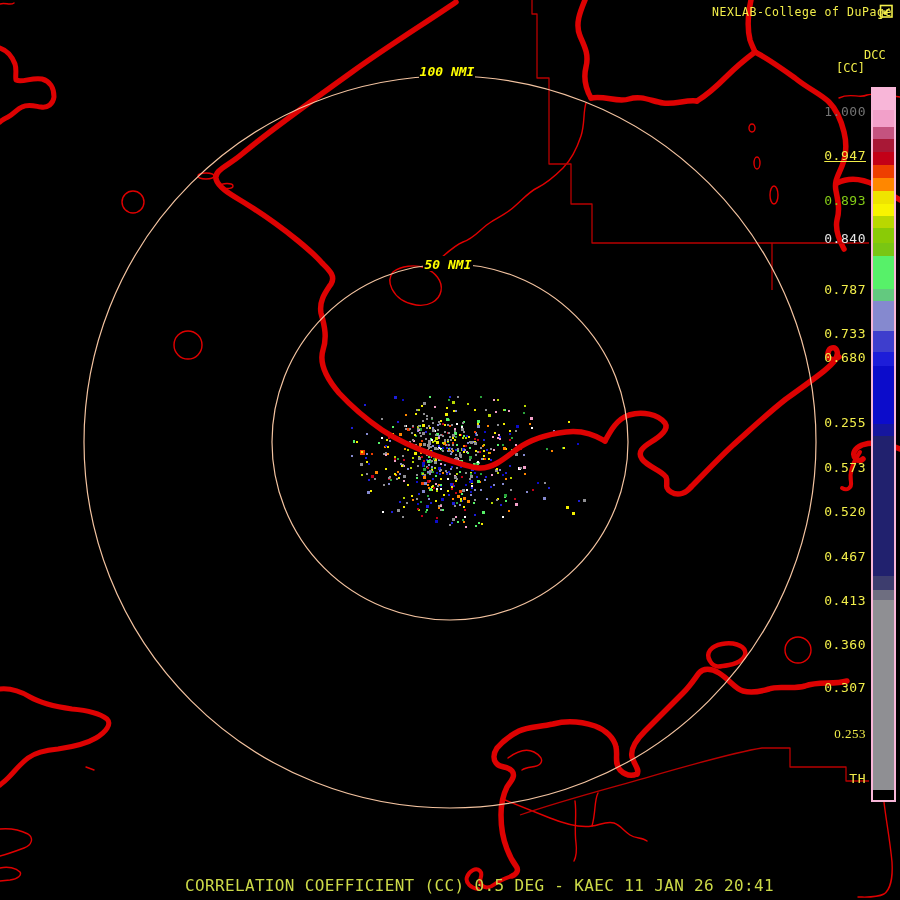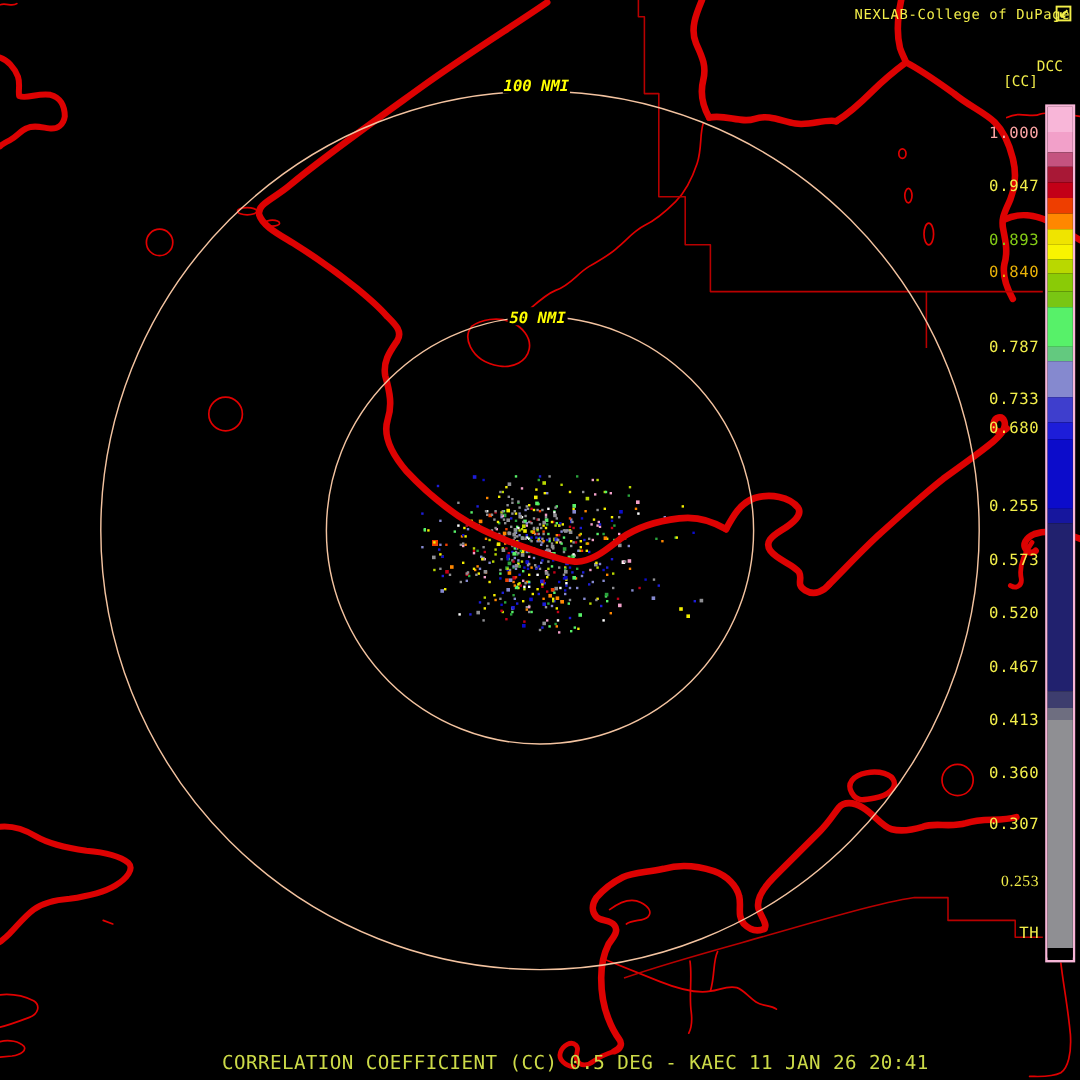--- a/index.html
+++ b/index.html
@@ -740,24 +740,24 @@
       <div class="cbseg" style="height: 14px; background: rgb(29, 29, 217);"></div>
       <div class="cbseg" style="height: 58px; background: rgb(12, 12, 203);"></div>
       <div class="cbseg" style="height: 12px; background: rgb(22, 22, 158);"></div>
       <div class="cbseg" style="height: 140px; background: rgb(33, 33, 110);"></div>
       <div class="cbseg" style="height: 14px; background: rgb(61, 61, 110);"></div>
       <div class="cbseg" style="height: 10px; background: rgb(110, 110, 128);"></div>
       <div class="cbseg" style="height: 190px; background: rgb(143, 143, 147);"></div>
       <div class="cbseg" style="height: 8px; background: rgb(0, 0, 0);"></div>
     </div>
   <div id="tick-col">
-      <div class="tick" style="top: 104px; color: #fca5a5;">1.000</div>
-      <div class="tick" style="top: 148.45px; color: rgb(242, 238, 74);">0.947</div>
+      <div class="tick" style="top: 104px; color: #737373;">1.000</div>
+      <div class="tick" style="top: 148.45px; color: rgb(242, 238, 74); text-decoration: underline;">0.947</div>
       <div class="tick" style="top: 192.9px; color: #84cc16;">0.893</div>
-      <div class="tick" style="top: 220px; color: #eab308;">0.840</div>
+      <div class="tick" style="top: 231px; color: #e5e5e5;">0.840</div>
       <div class="tick" style="top: 281.8px; color: rgb(242, 238, 74);">0.787</div>
       <div class="tick" style="top: 326.25px; color: rgb(242, 238, 74);">0.733</div>
       <div class="tick" style="top: 350px; color: rgb(242, 238, 74);">0.680</div>
       <div class="tick" style="top: 415.15px; color: rgb(242, 238, 74);">0.255</div>
       <div class="tick" style="top: 459.6px; color: rgb(242, 238, 74);">0.573</div>
       <div class="tick" style="top: 504.05px; color: rgb(242, 238, 74);">0.520</div>
       <div class="tick" style="top: 548.5px; color: rgb(242, 238, 74);">0.467</div>
       <div class="tick" style="top: 592.95px; color: rgb(242, 238, 74);">0.413</div>
       <div class="tick" style="top: 637.4px; color: rgb(242, 238, 74);">0.360</div>
       <div class="tick" style="top: 680px; color: rgb(242, 238, 74);">0.307</div>

